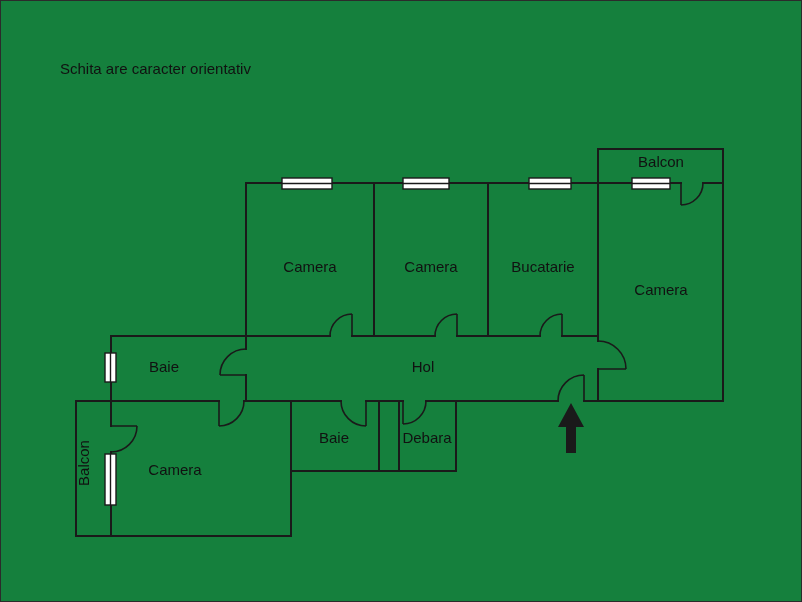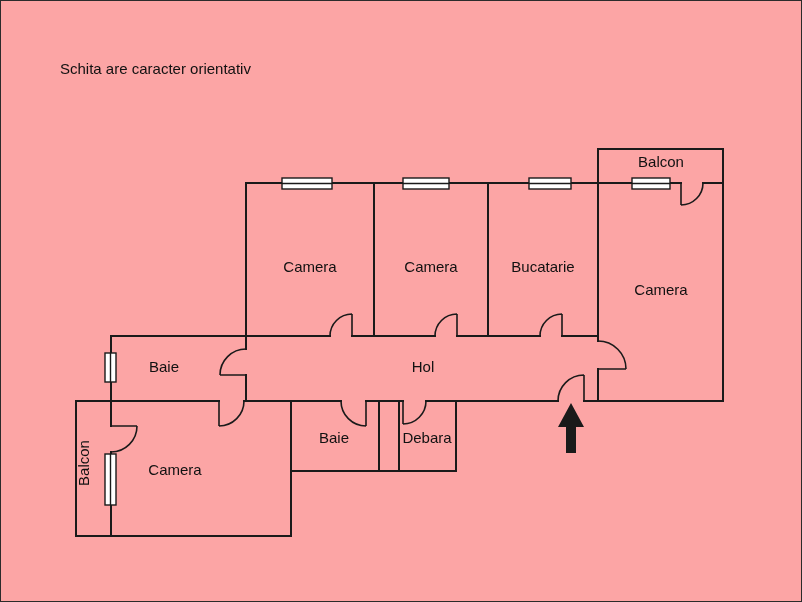--- a/index.html
+++ b/index.html
@@ -6,21 +6,21 @@
     margin: 0;
     padding: 0;
     background: #ffffff;
     font-family: "Liberation Sans", "DejaVu Sans", sans-serif;
   }
   .canvas {
     position: relative;
     width: 800px;
     height: 600px;
     border: 1px solid #2b2b2b;
-    background: #fca5a5;
+    background: #15803d;
     overflow: hidden;
   }
   svg text {
     font-family: "Liberation Sans", "DejaVu Sans", sans-serif;
     fill: #111111;
   }
   .room-label { font-size: 15px; }
   .title-label { font-size: 15px; }
 </style>
 </head>

